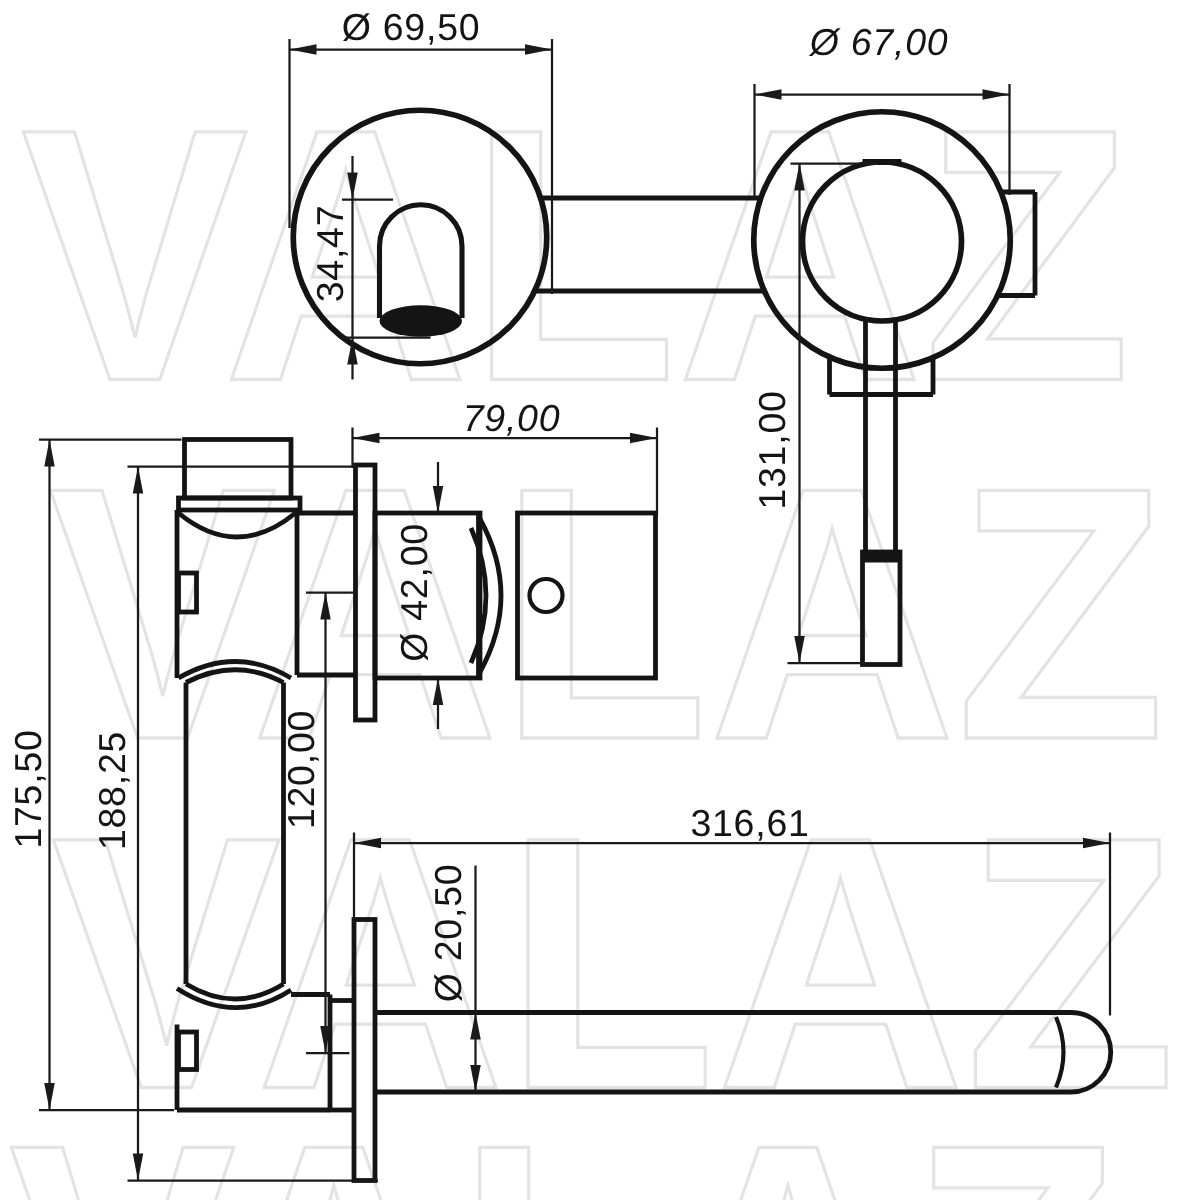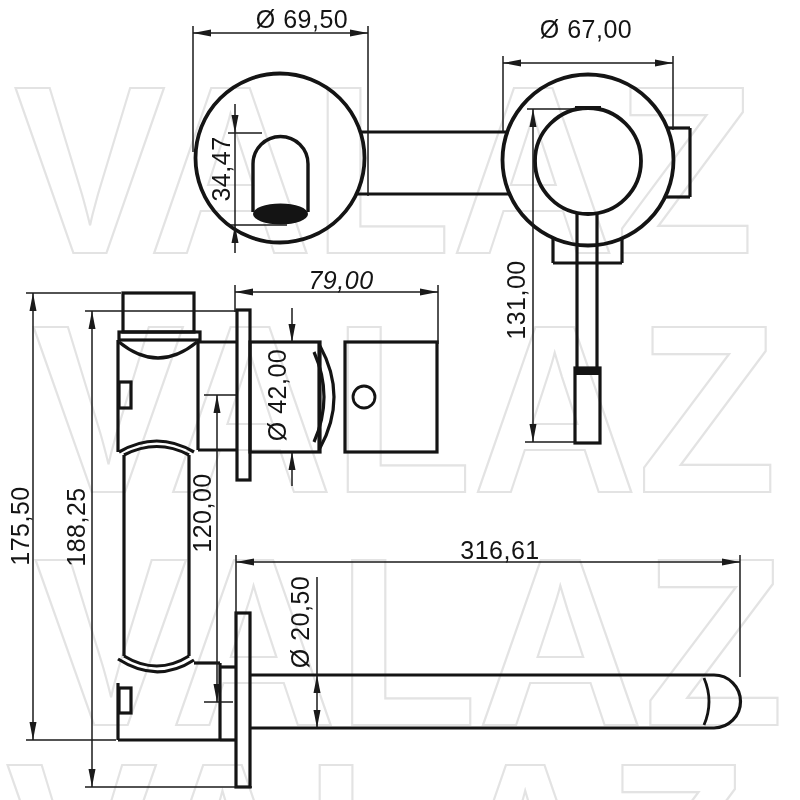--- a/index.html
+++ b/index.html
@@ -210,22 +210,22 @@
     </g>
 
     <g>
       <line x1="317" y1="577" x2="317" y2="728"></line>
       <polygon points="317,675 313.5,693 320.5,693" stroke="none"></polygon>
       <polygon points="317,728 313.5,710 320.5,710" stroke="none"></polygon>
     </g>
   </g>
 </svg>
 
-  <div class="lbl" style="left:302px;top:19px;">Ø 69,50</div>
-  <div class="lbl" style="left:586px;top:29px;">Ø 67,00</div>
+  <div class="lbl" style="left:274px;top:19px;">Ø 69,50</div>
+  <div class="lbl" style="left:586px;top:29px;font-style:italic;">Ø 67,00</div>
   <div class="lbl rot" style="left:221px;top:169px;">34,47</div>
   <div class="lbl" style="left:341px;top:280px;font-style:italic;">79,00</div>
   <div class="lbl rot" style="left:277px;top:395px;">Ø 42,00</div>
   <div class="lbl rot" style="left:516px;top:300px;">131,00</div>
   <div class="lbl rot" style="left:20px;top:526px;">175,50</div>
   <div class="lbl rot" style="left:76px;top:527px;">188,25</div>
   <div class="lbl rot" style="left:202px;top:513px;">120,00</div>
   <div class="lbl" style="left:500px;top:550px;">316,61</div>
   <div class="lbl rot" style="left:300px;top:622px;">Ø 20,50</div>
 

